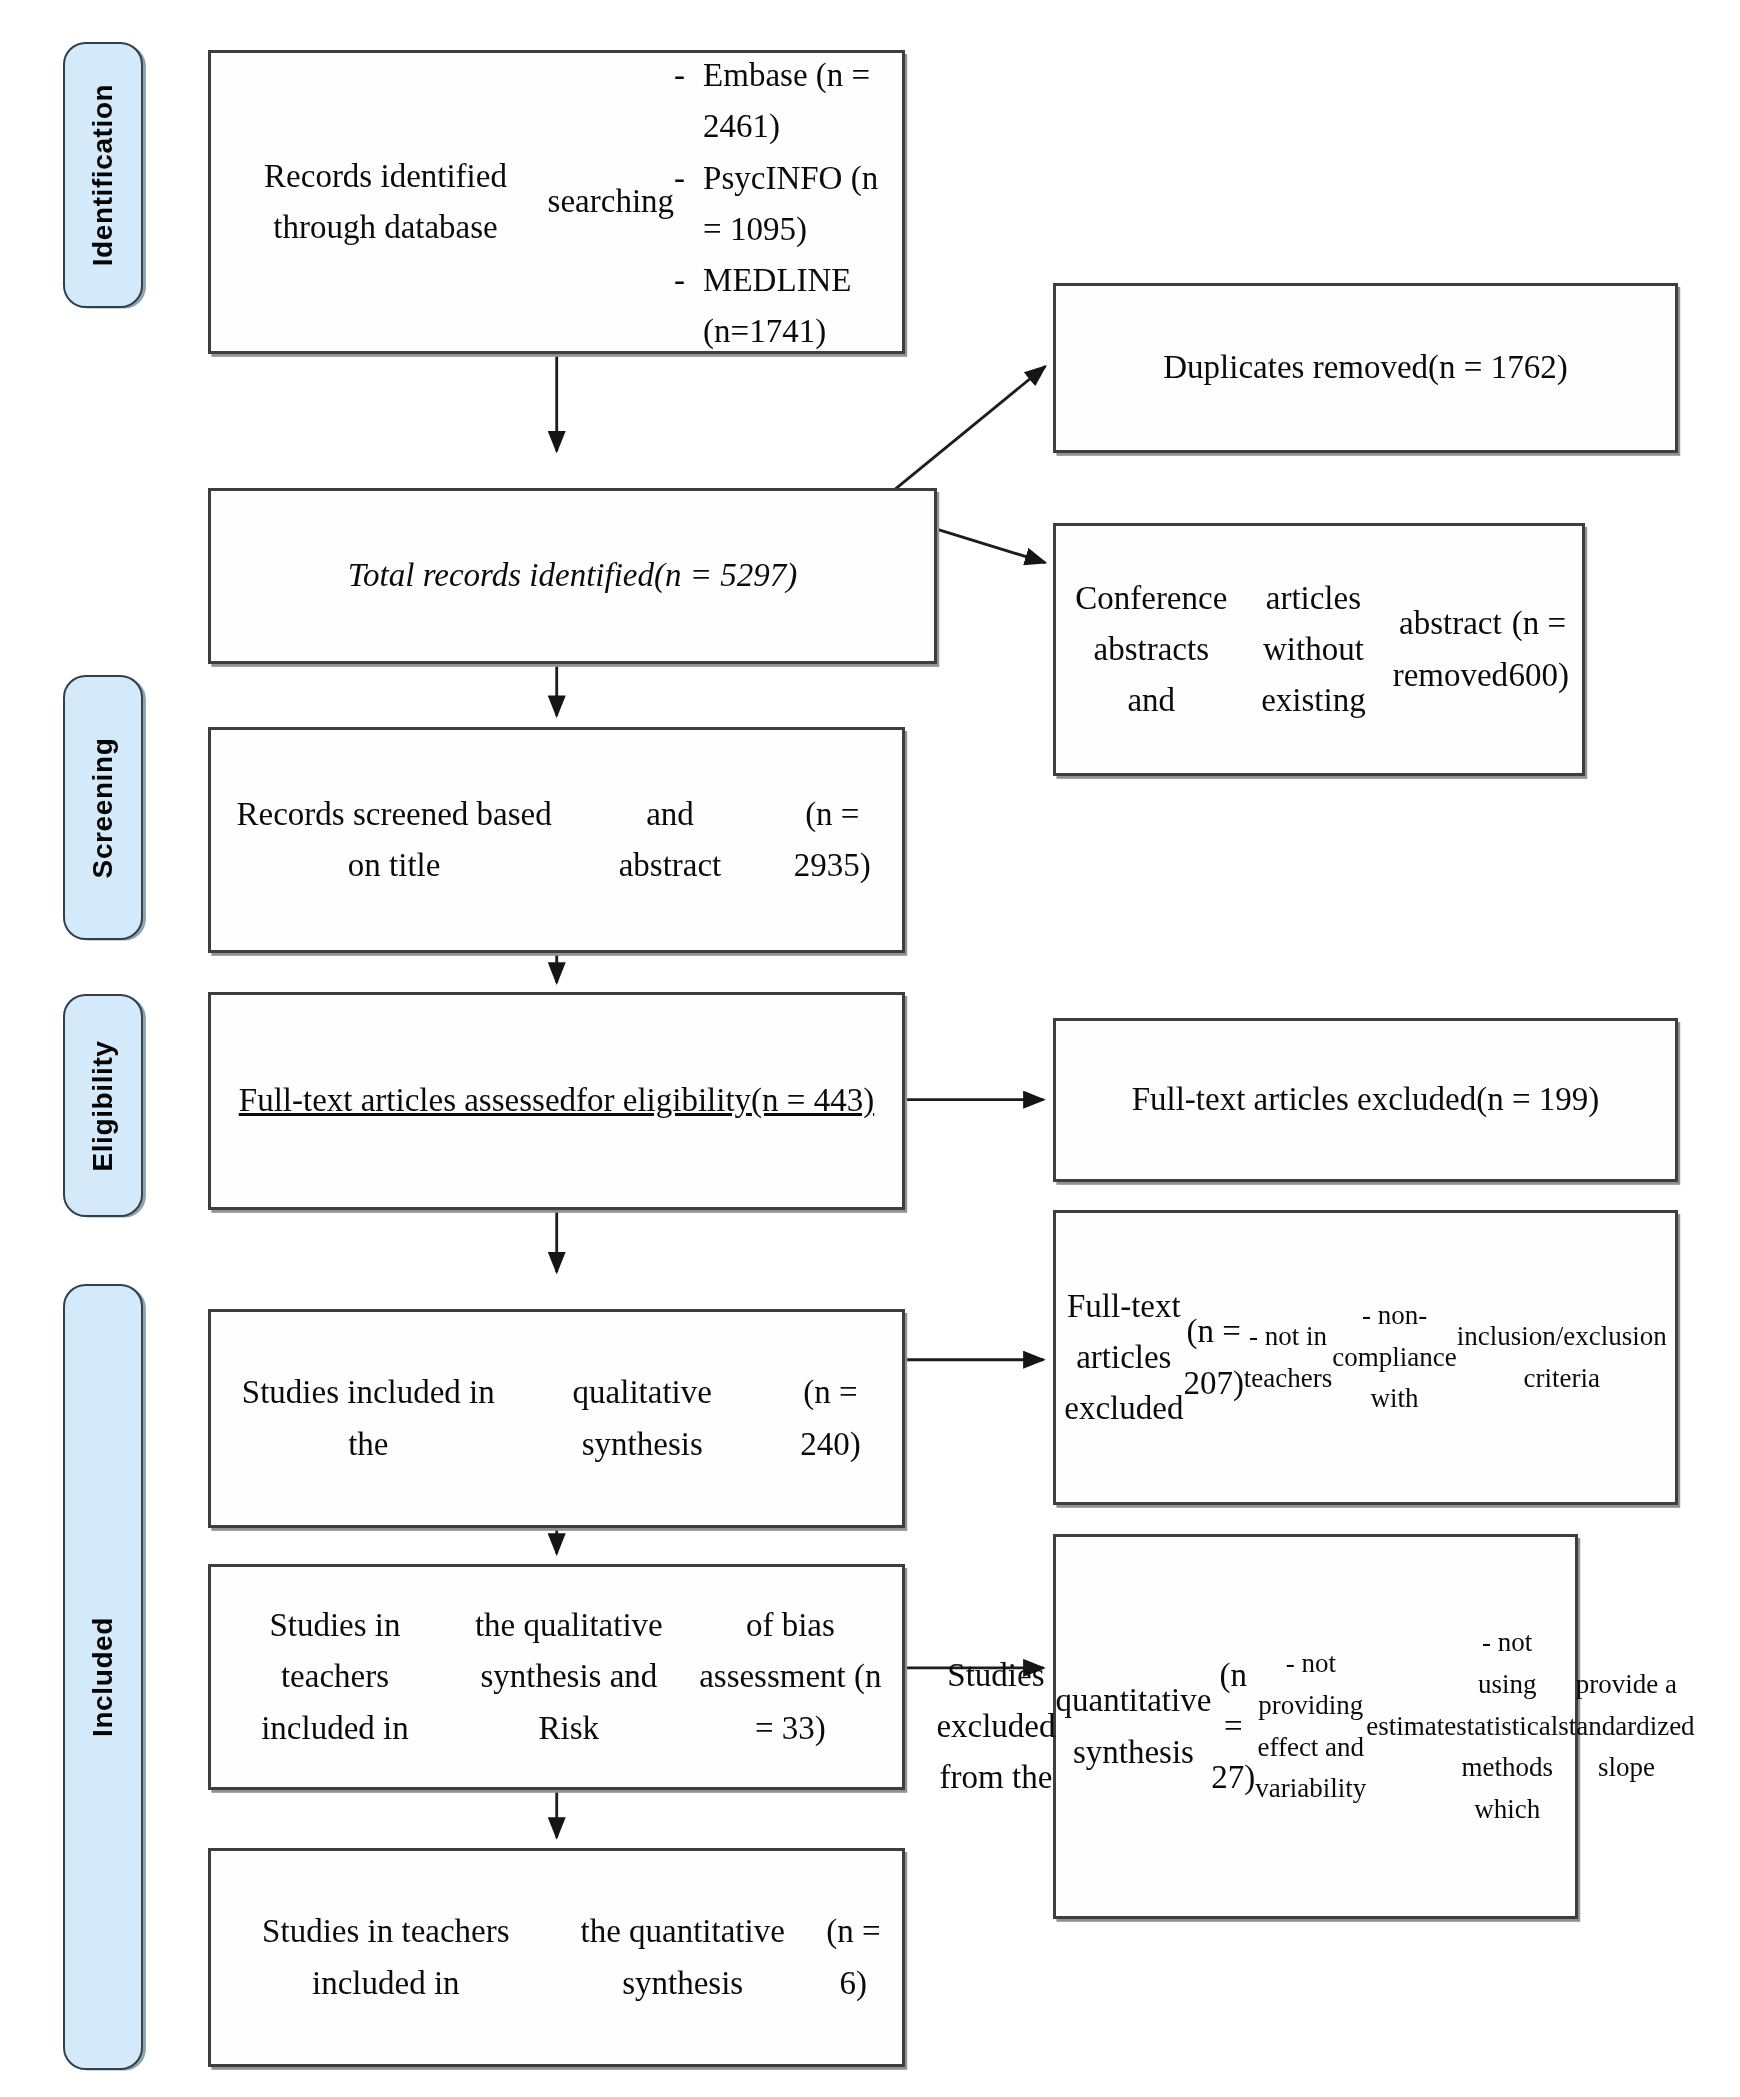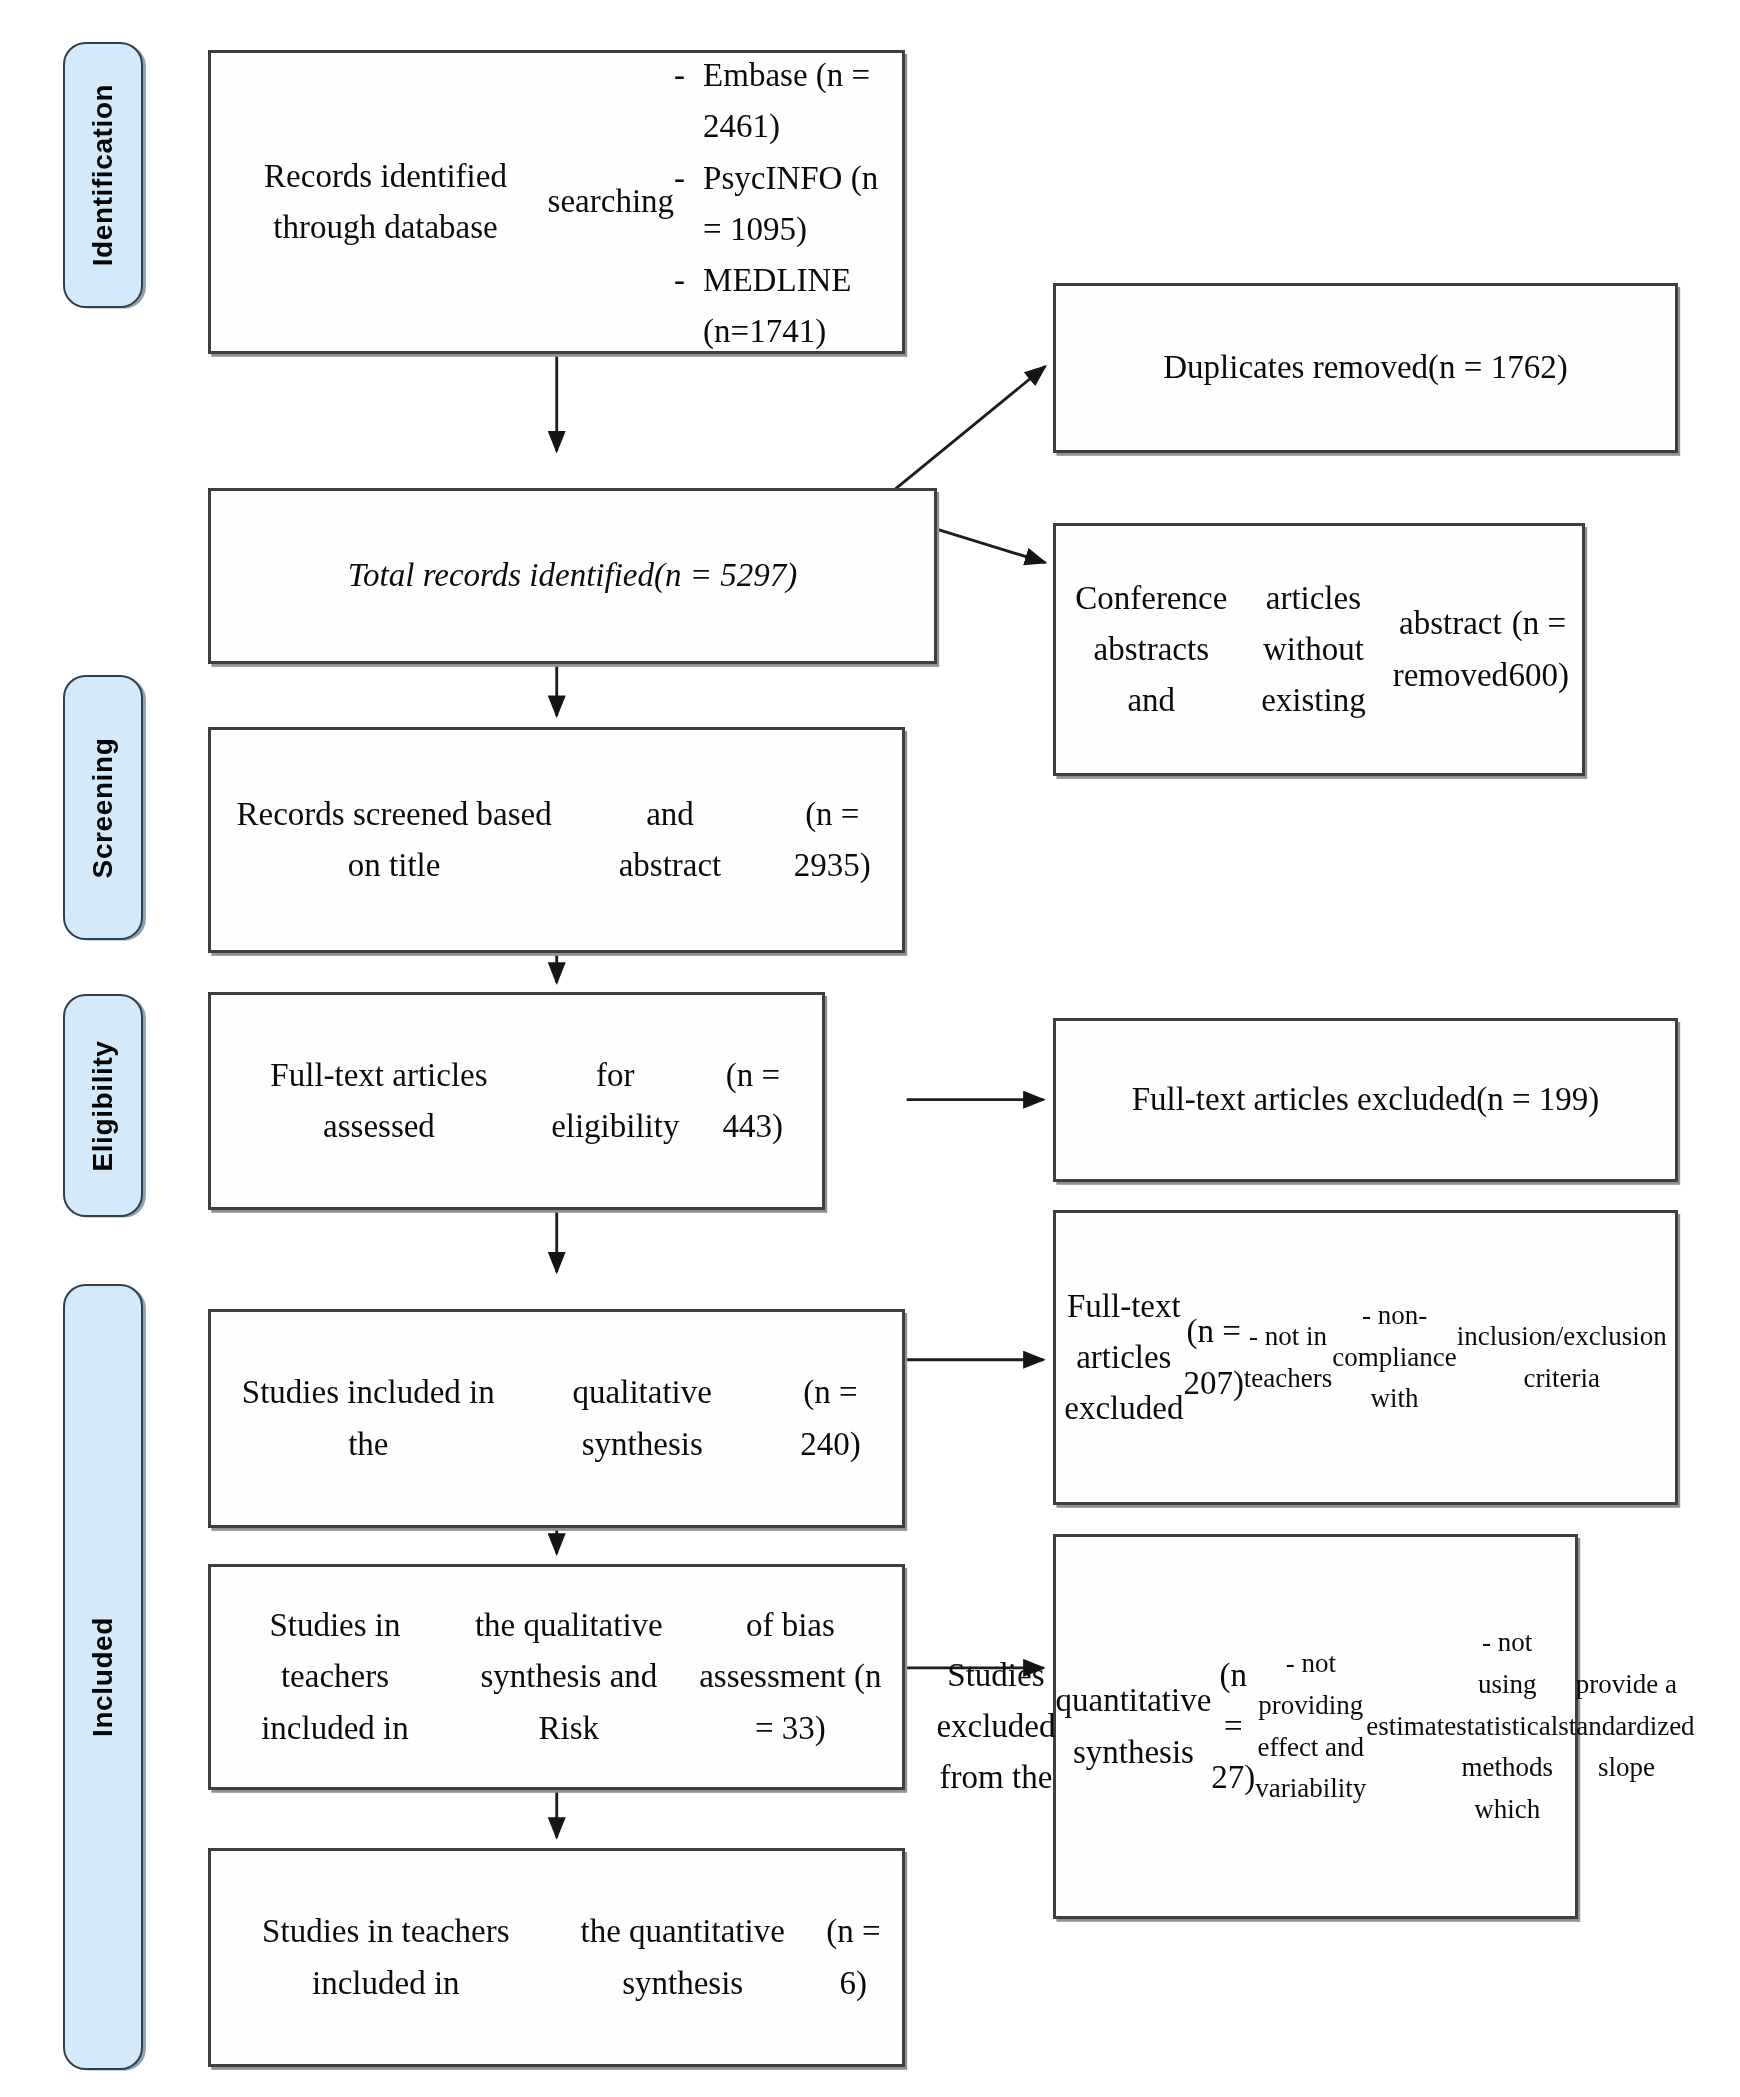--- a/index.html
+++ b/index.html
@@ -99,21 +99,21 @@
     <span class="line">Total records identified</span>
     <span class="line">(n = 5297)</span>
   </div>
 
   <div class="flowbox" style="left:208px;top:727px;width:697px;height:226px;gap:40px;">
     <span class="line">Records screened based on title</span>
     <span class="line">and abstract</span>
     <span class="line">(n = 2935)</span>
   </div>
 
-  <div class="flowbox" style="left:208px;top:992px;width:617px;height:218px;">
+  <div class="flowbox" style="left:208px;top:992px;width:697px;height:218px;text-decoration:underline;">
     <span class="line">Full-text articles assessed</span>
     <span class="line">for eligibility</span>
     <span class="line">(n = 443)</span>
   </div>
 
   <div class="flowbox" style="left:208px;top:1283px;width:697px;height:219px;margin-top:26px;">
     <span class="line">Studies included in the</span>
     <span class="line">qualitative synthesis</span>
     <span class="line">(n = 240)</span>
   </div>

